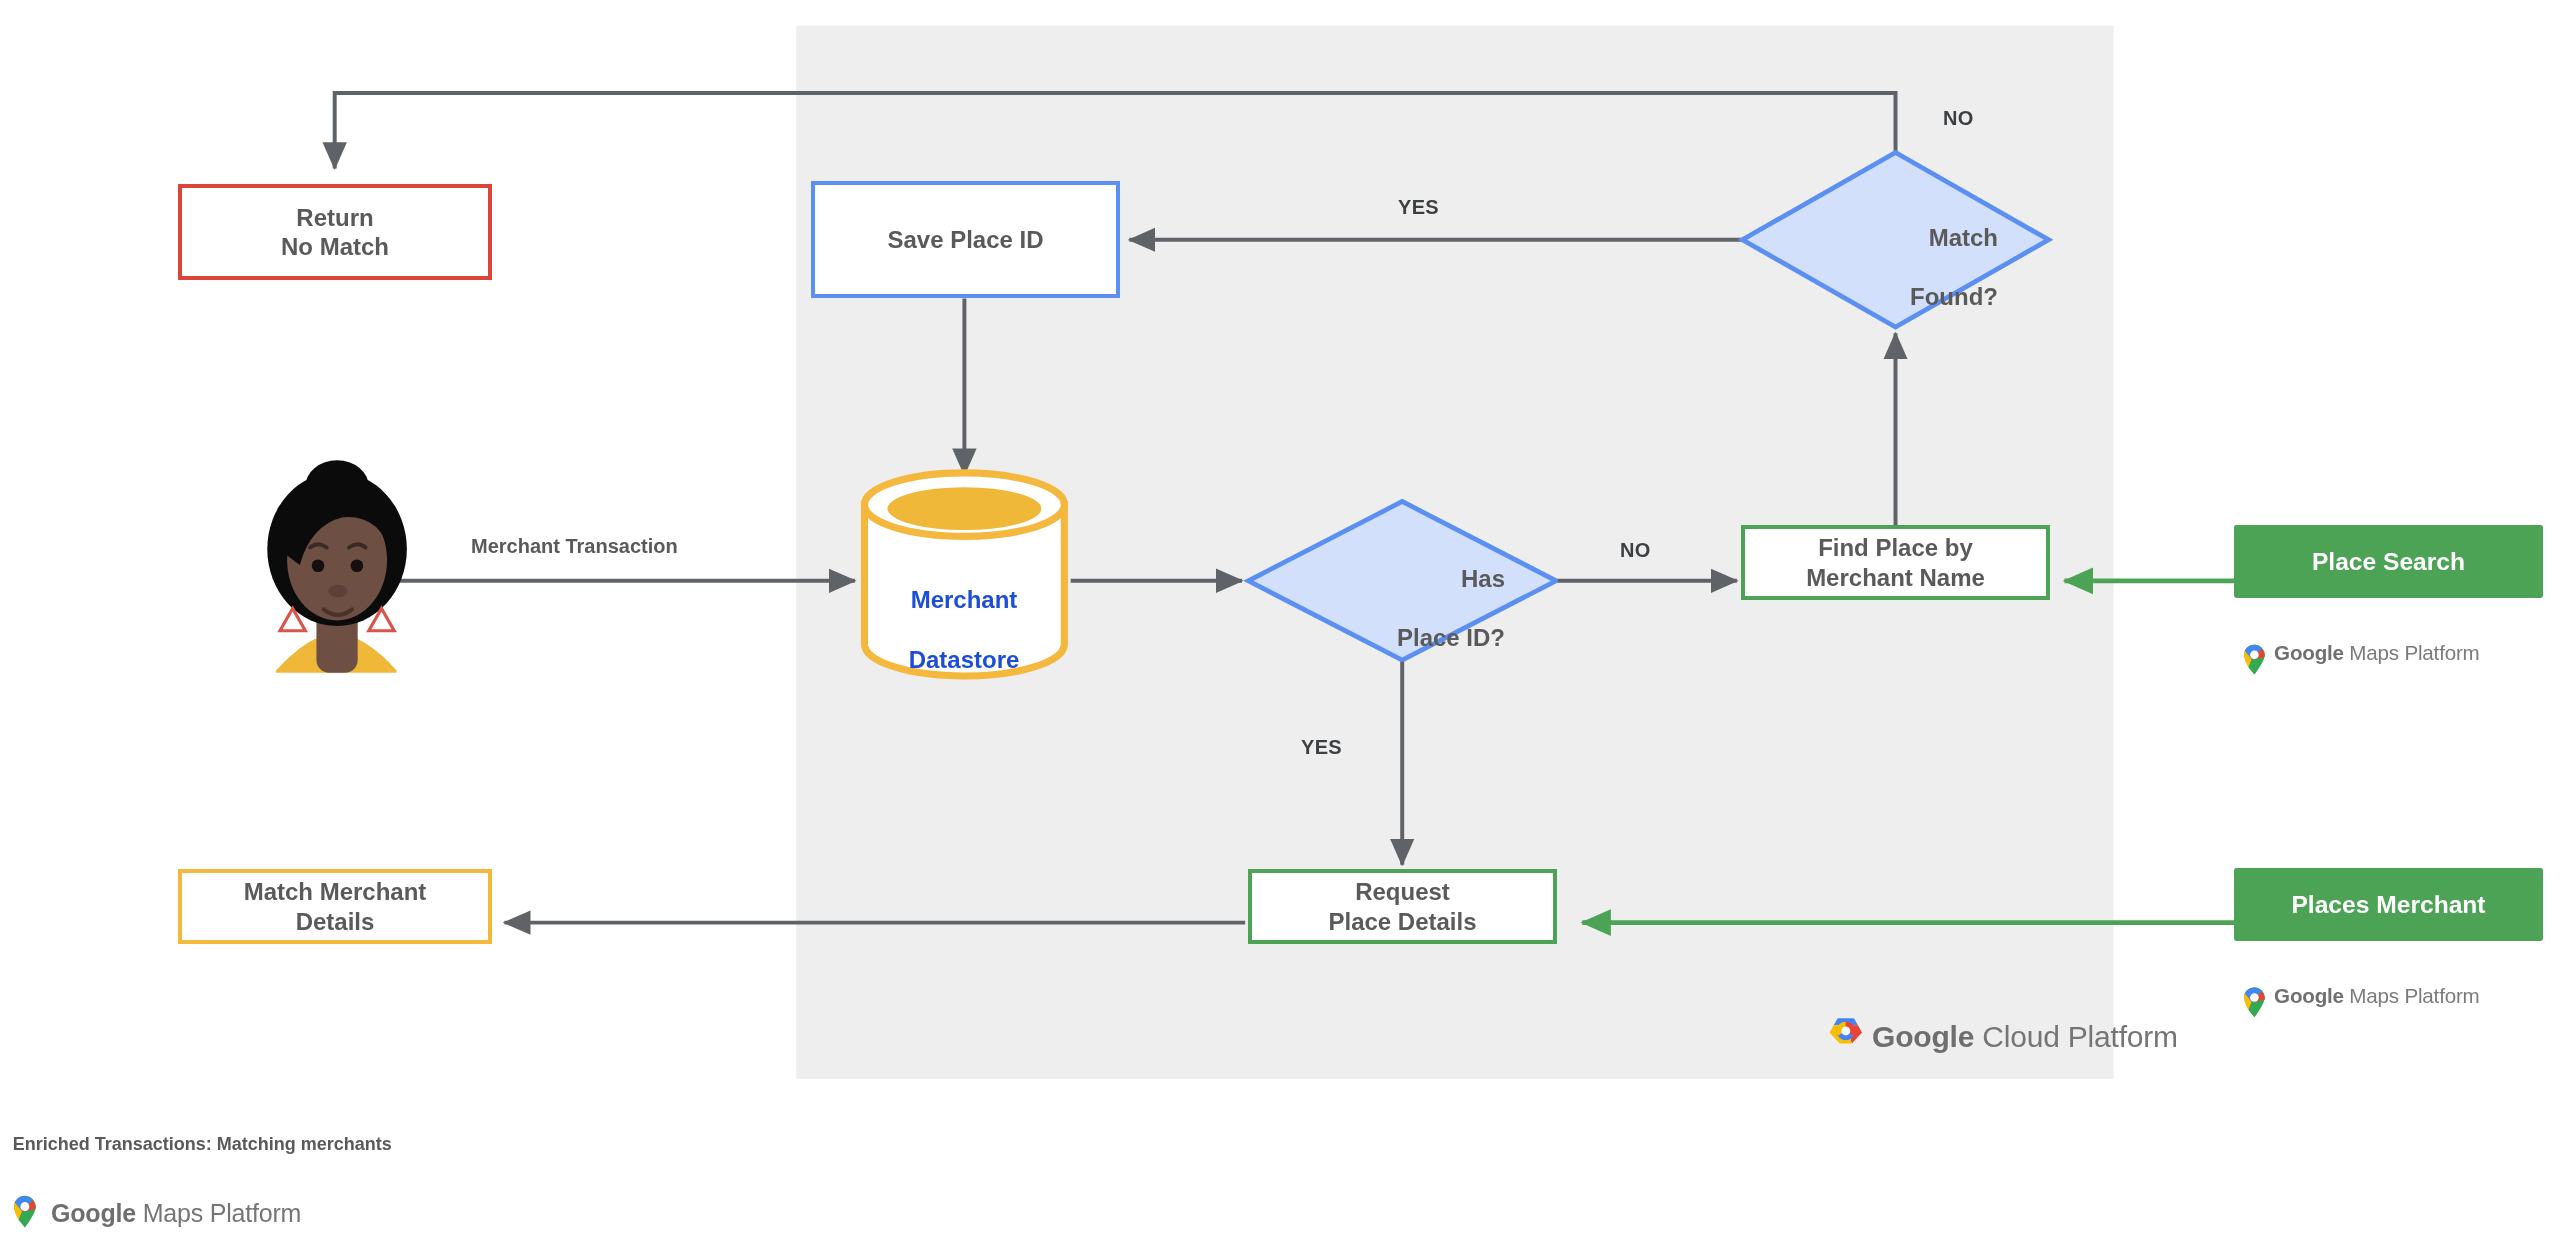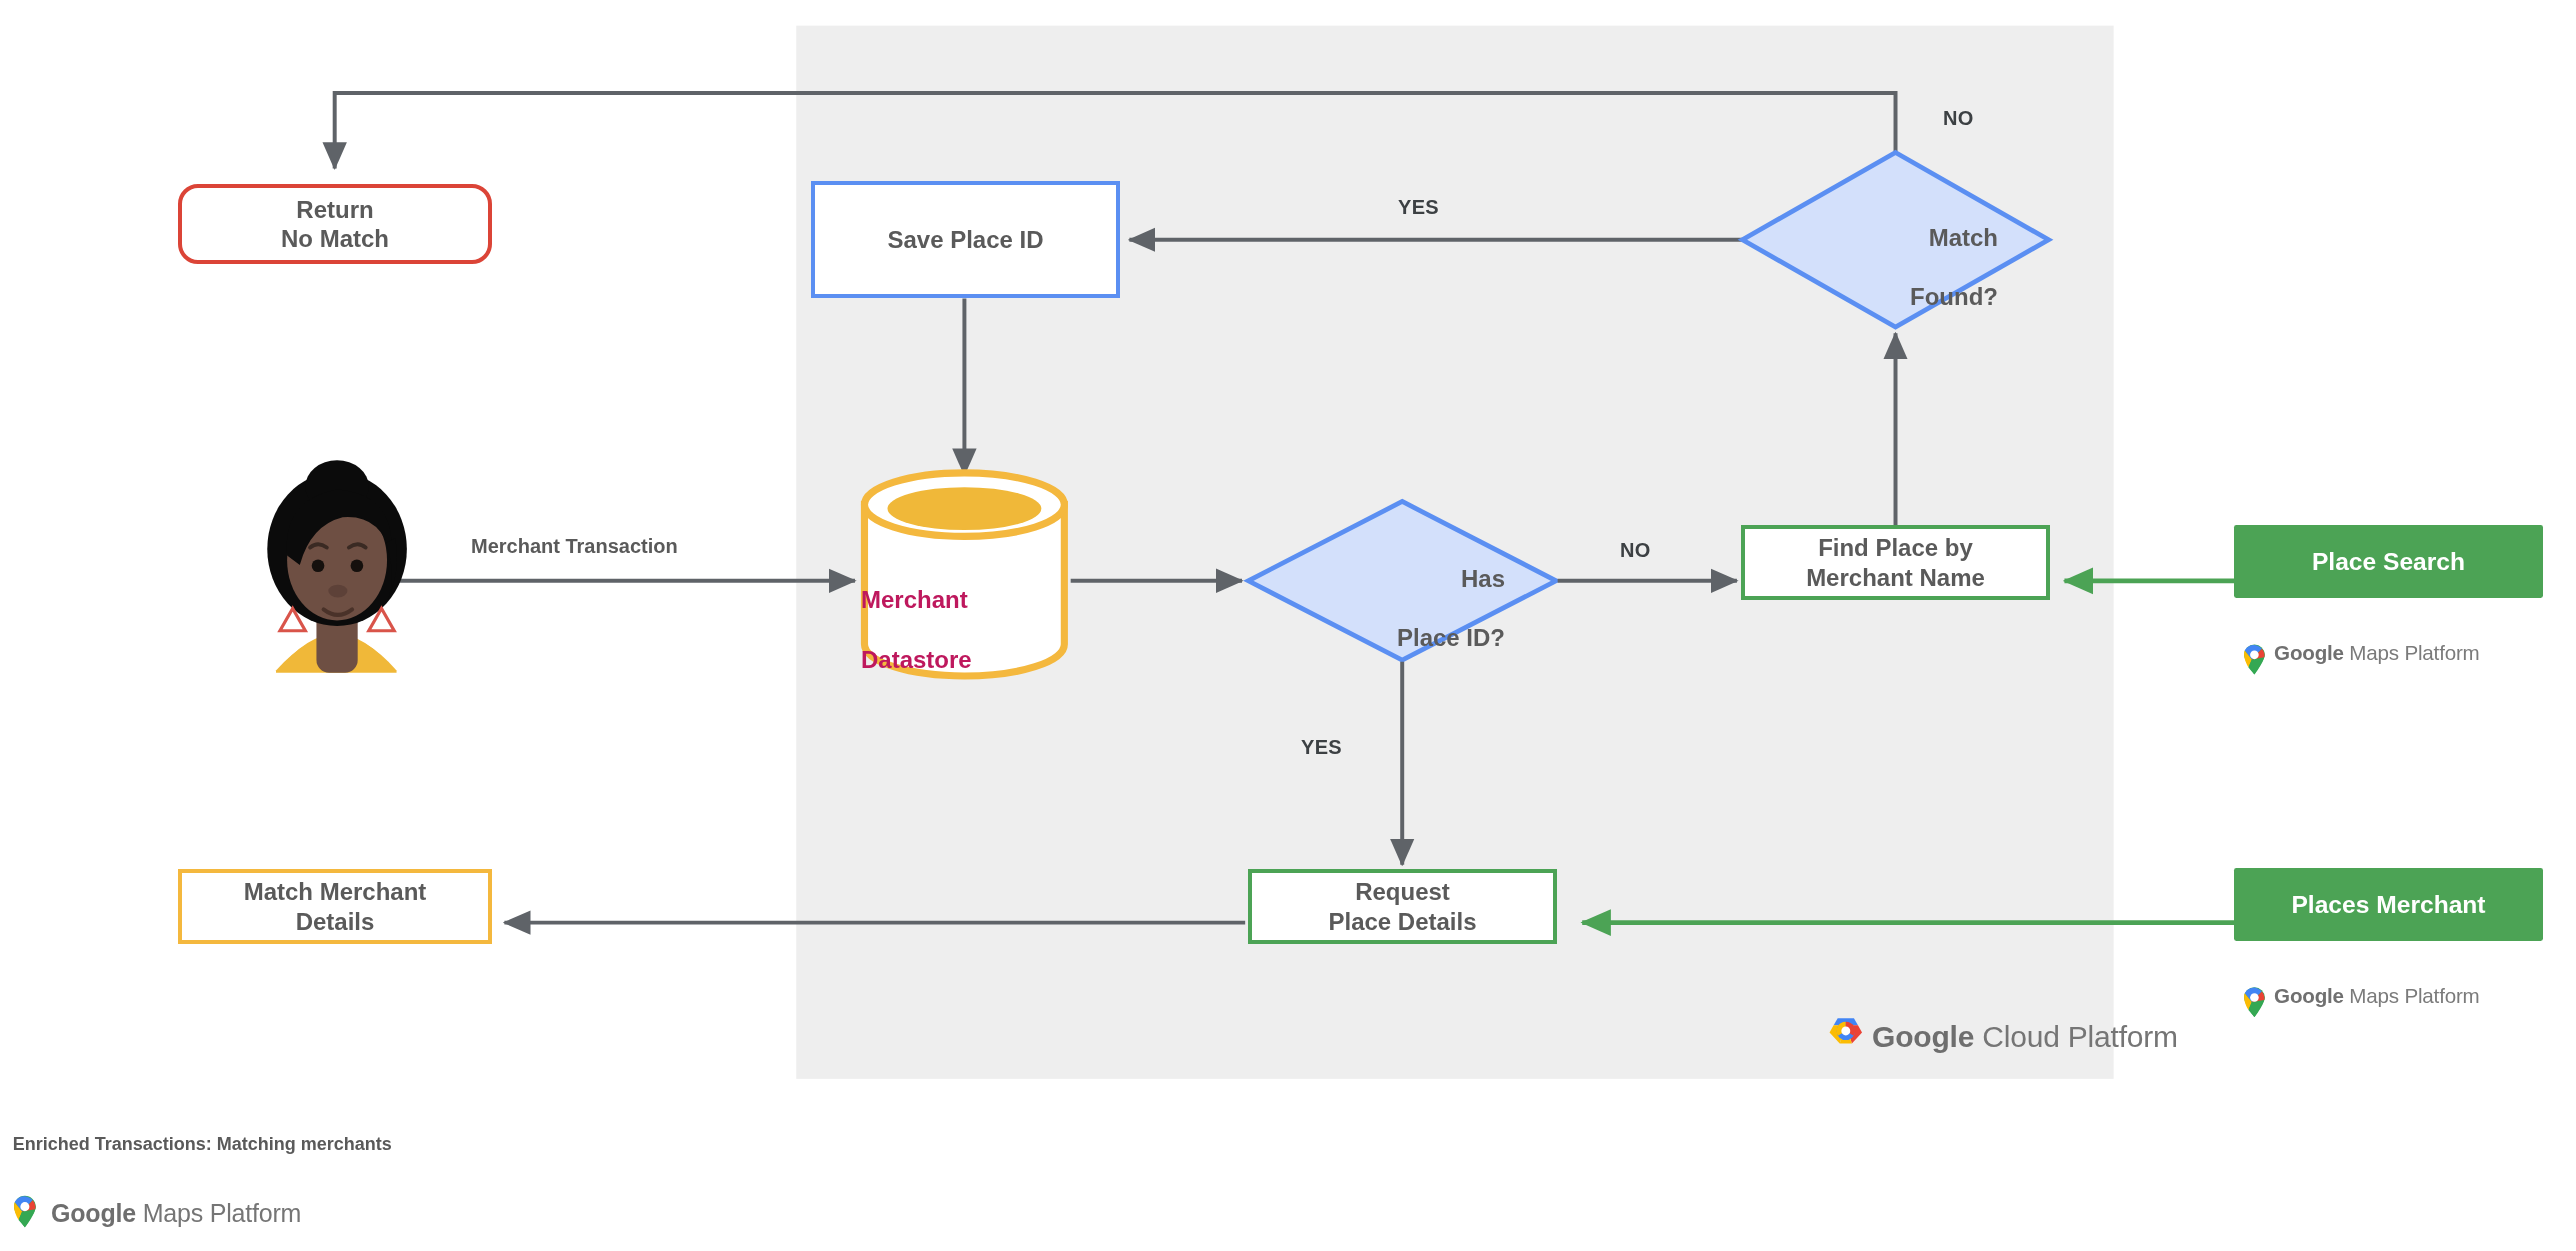--- a/index.html
+++ b/index.html
@@ -69,21 +69,22 @@
     color:#5a5a5a;
     text-align:right;
     line-height:1.22;
     white-space:pre-line;
     pointer-events:none;
   }
   .cyl-text{
     position:absolute;
     font-size:24px;
     font-weight:700;
-    color:#be185d;
+    color:#1d4ed8;
+    text-align:center;
     line-height:1.25;
     white-space:pre-line;
     pointer-events:none;
   }
   .gmp-lockup{
     position:absolute;
     display:flex;
     align-items:center;
     gap:7.1px;
     white-space:nowrap;
@@ -240,21 +241,21 @@
     <g transform="translate(14,1505) scale(1.24)">
       <path d="M 14 34 C 14 34 3 20 3 13 A 11 11 0 0 1 25 13 C 25 20 14 34 14 34 Z" fill="#34a853"></path>
       <path d="M 3.6 8.5 A 11 11 0 0 1 22 6.6 L 11.2 18 Z" fill="#4285f4"></path>
       <path d="M 3.6 8.5 L 11.2 18 L 7.6 26.5 C 5.1 22.2 3 17 3 13 A 11 11 0 0 1 3.6 8.5 Z" fill="#fbbc04"></path>
       <path d="M 7.6 26.5 L 11.2 18 L 22 6.6 A 11 11 0 0 1 25 13 C 25 17.5 19 26 14 34 Z" fill="#34a853"></path>
       <path d="M 22 6.6 A 11 11 0 0 1 24.6 15.6 L 11.2 18 Z" fill="#ea4335"></path>
       <circle cx="14" cy="13" r="4.6" fill="#ffffff"></circle>
     </g>
   </svg>
 
-  <div class="node proc red" style="left:178px;top:184px;width:314px;height:80px;border-radius:20px;">
+  <div class="node proc red" style="left:178px;top:184px;width:314px;height:96px;">
     <span>
       <span>Return</span><br>
       <span>No Match</span>
     </span>
   </div>
 
   <div class="node proc blue" style="left:811px;top:181px;width:309px;height:117px;">
     <span>Save Place ID</span>
   </div>
 

